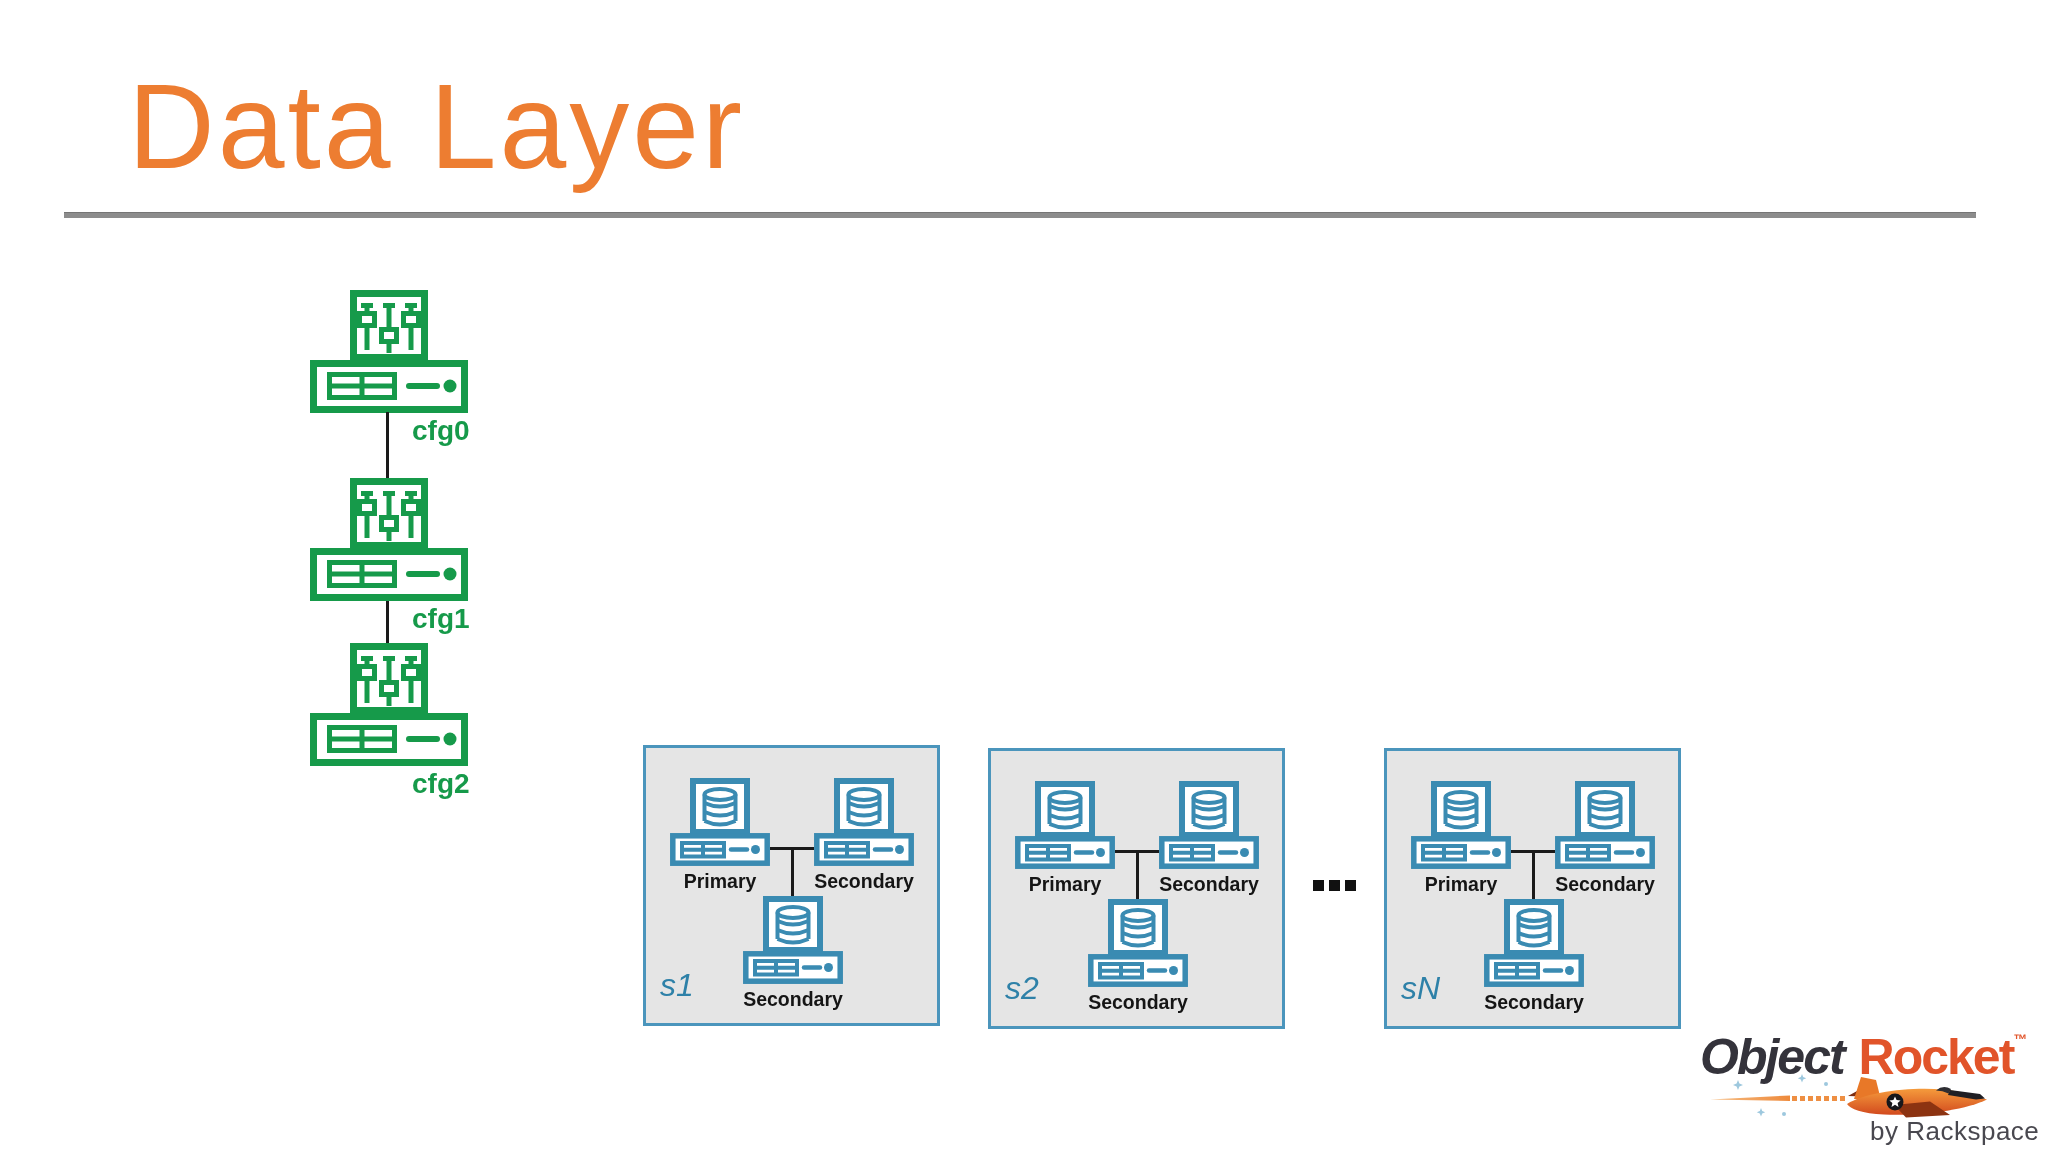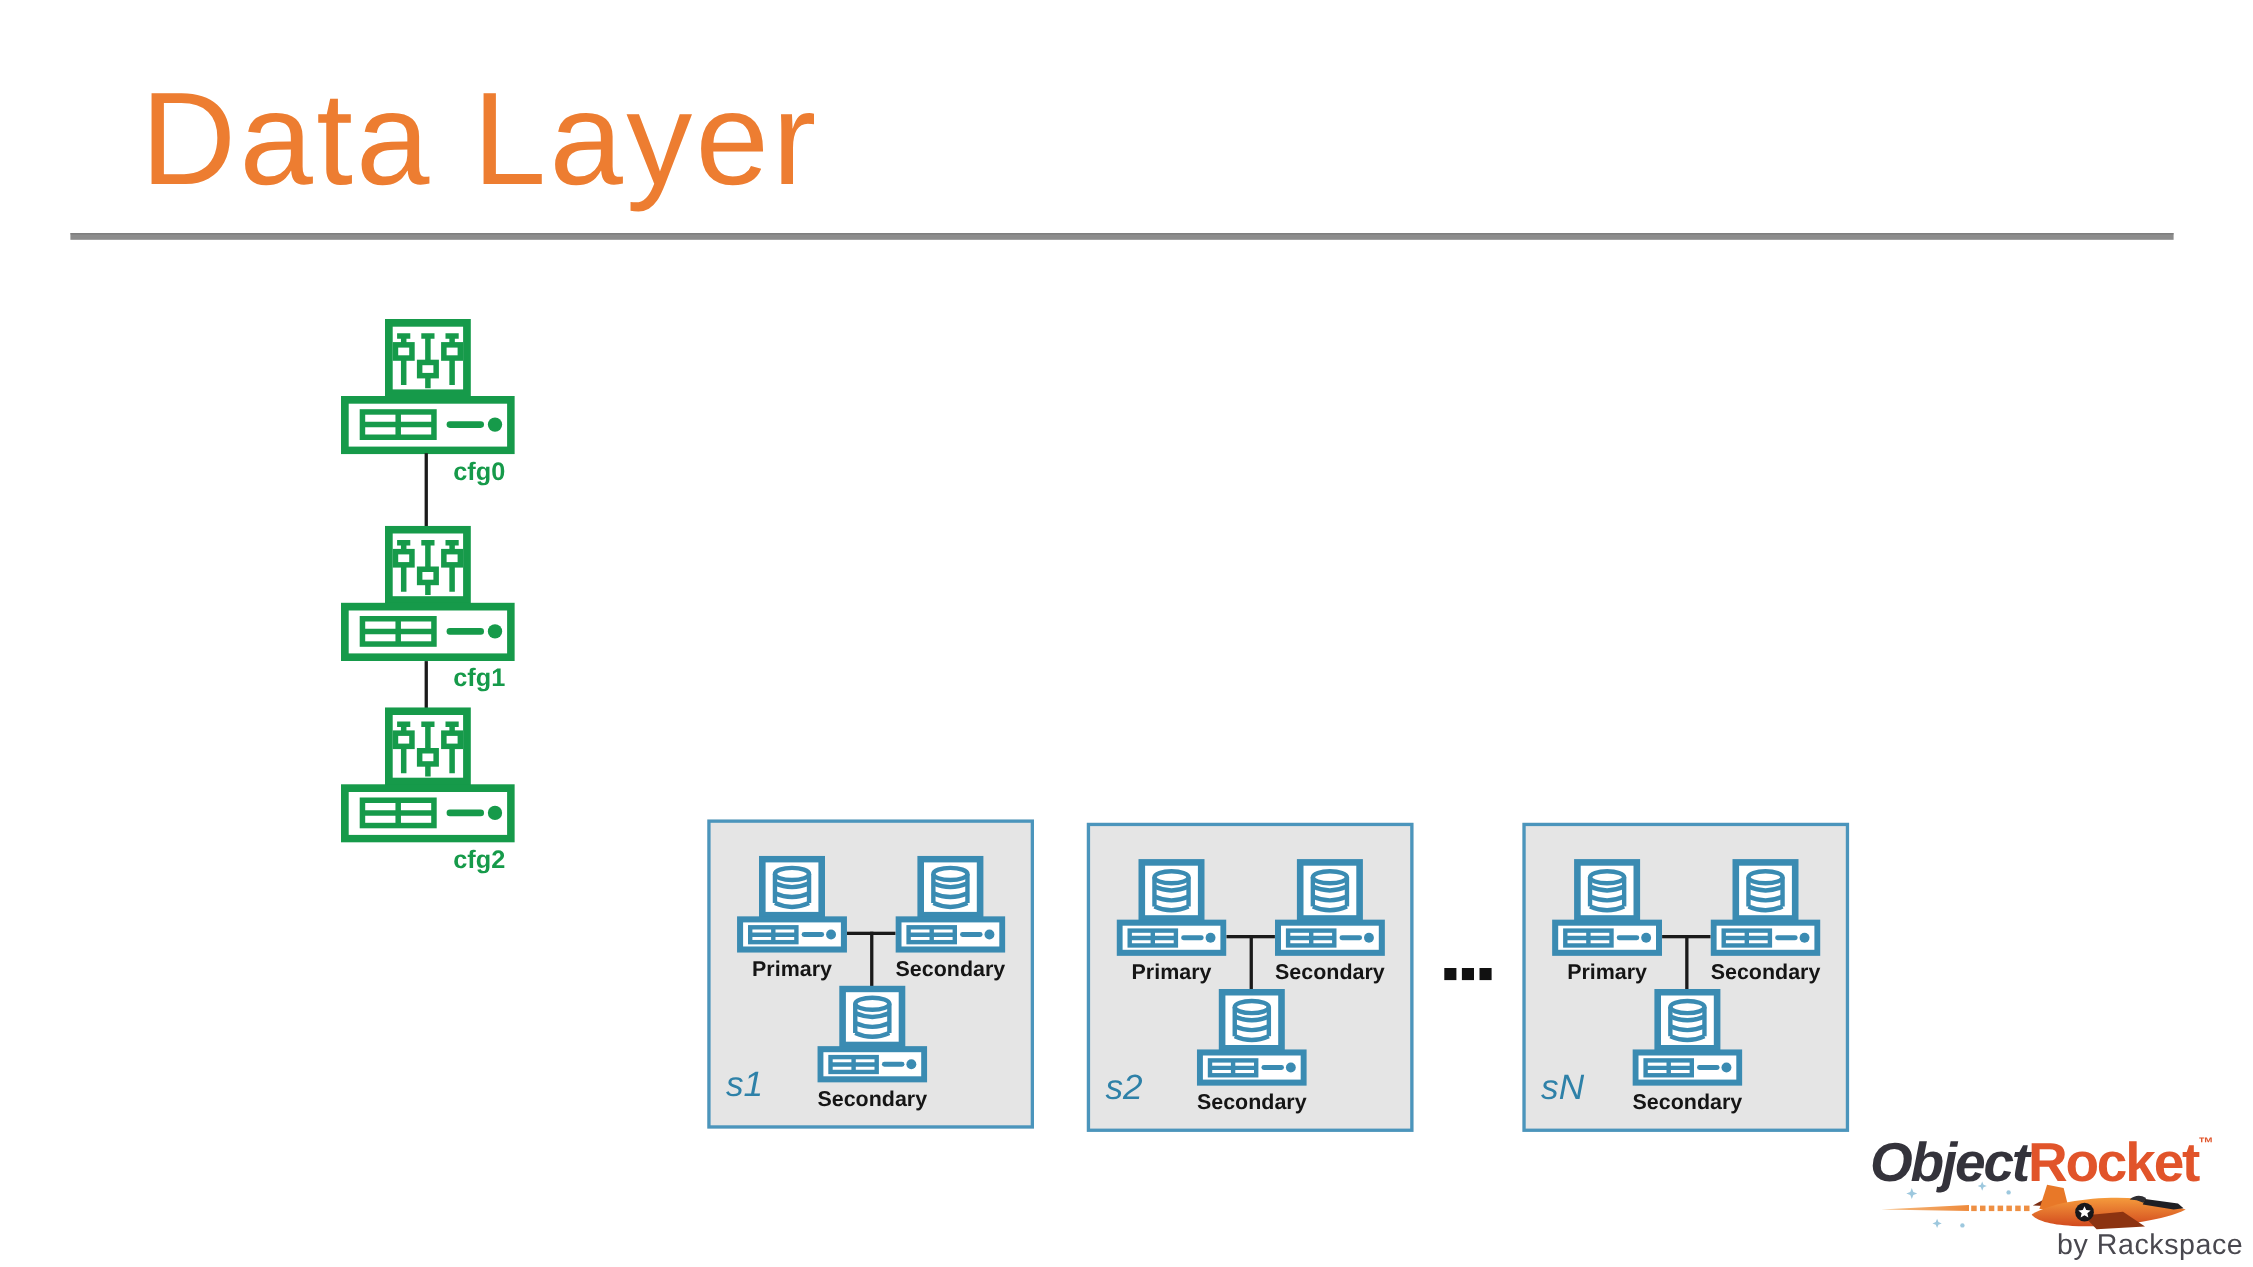--- a/index.html
+++ b/index.html
@@ -9,21 +9,21 @@
   
   .title{position:absolute;left:128px;top:66px;margin:0;line-height:120px;
          font-size:120px;font-weight:400;letter-spacing:3px;color:var(--title-orange);text-align:center;}
   .divider{position:absolute;left:64px;top:212px;width:1912px;height:5px;
            background:var(--divider-gray);border-top:1px solid #757575;}
 
   
   .cfg-node{position:absolute;left:310px;width:158px;height:160px;}
   .cfg-node.c0{top:290px;} .cfg-node.c1{top:478px;} .cfg-node.c2{top:643px;}
   .cfg-svg{position:absolute;left:0;top:0;color:var(--config-green);}
-  .cfg-label{position:absolute;left:102px;top:125px;font-size:23px;font-weight:bold;
+  .cfg-label{position:absolute;left:102px;top:125px;font-size:28px;font-weight:bold;
              color:var(--config-green);white-space:nowrap;}
   .cfg-conn{position:absolute;left:386px;width:3px;height:67px;background:var(--connector-black);}
   .cfg-conn.k1{top:412px;} .cfg-conn.k2{top:601px;}
 
   
   .shard{position:absolute;width:297px;height:281px;box-sizing:border-box;
          border:3px solid var(--shard-border-blue);background:#e5e5e5;}
   .shard.s1{left:643px;top:745px;} .shard.s2{left:988px;top:748px;} .shard.sN{left:1384px;top:748px;}
   .node{position:absolute;width:100px;height:90px;}
   .node.np {left:24px;top:30px;}
@@ -39,21 +39,21 @@
 
   
   .ellipsis{position:absolute;left:1313px;top:880px;display:flex;gap:5px;}
   .ellipsis .dot{width:11px;height:11px;background:var(--ellipsis-black);}
 
   
   .logo{position:absolute;left:1698px;top:1028px;width:350px;height:124px;}
   .logo-brand{position:absolute;left:2px;top:4px;font-size:50px;font-weight:bold;
               letter-spacing:-2px;line-height:1;white-space:nowrap;}
   .logo-object{color:var(--logo-dark);font-style:italic;}
-  .logo-rocket{color:var(--logo-orange);}
+  .logo-rocket{color:var(--logo-orange);margin-left:15px;}
   .logo-tm{font-size:14px;color:var(--logo-orange);vertical-align:30px;letter-spacing:0;}
   .rocket-art{position:absolute;left:0;top:44px;}
   .logo-tagline{position:absolute;left:172px;top:88px;font-size:26px;color:var(--logo-gray);
                 letter-spacing:0.5px;white-space:nowrap;}
 </style>
 </head>
 <body>
 
 <svg width="0" height="0" style="position:absolute" aria-hidden="true">
   <defs>

